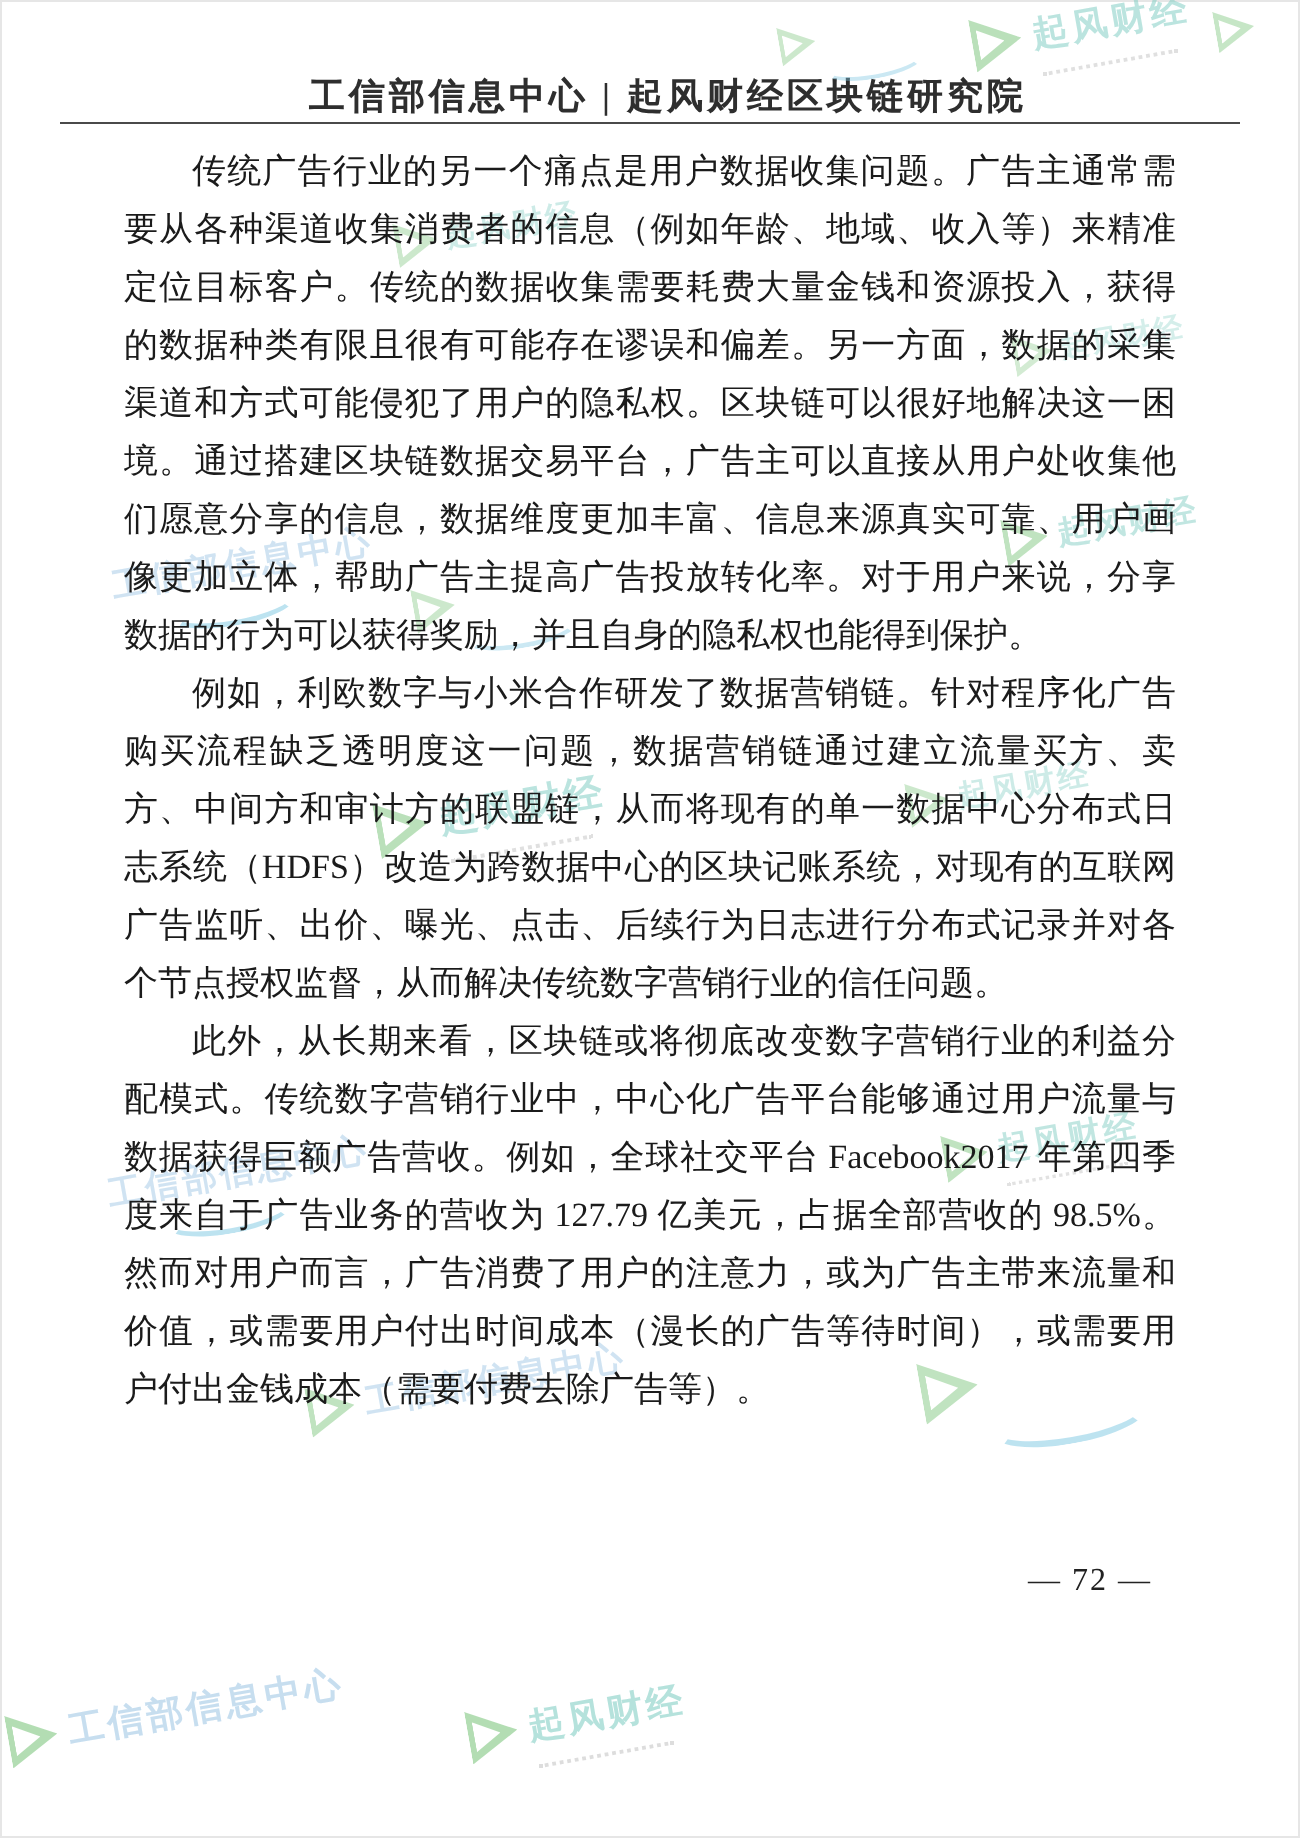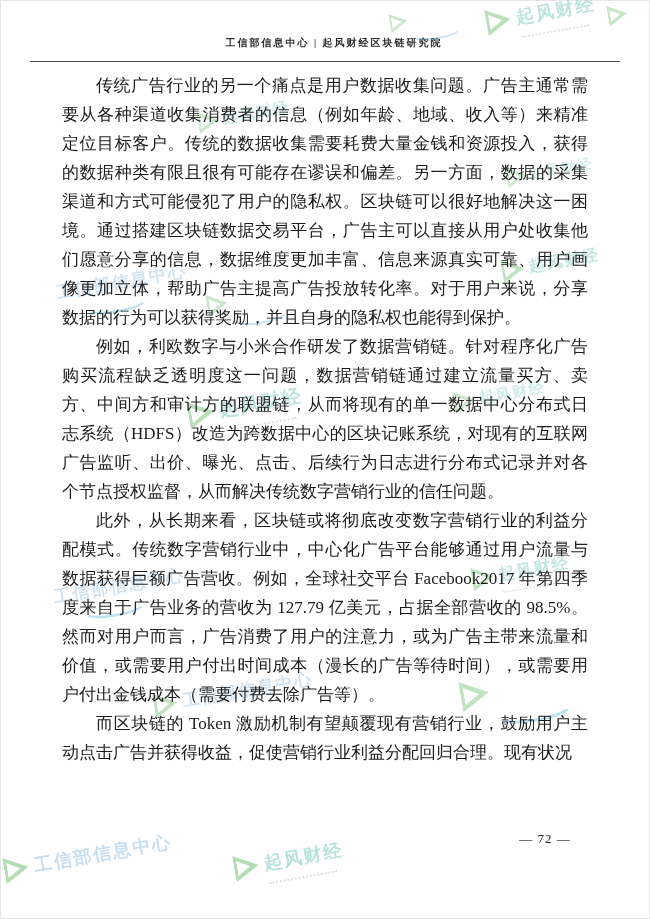--- a/index.html
+++ b/index.html
@@ -7,38 +7,38 @@
     position:relative;
     width:650px;height:919px;
     background:#ffffff;
     overflow:hidden;
     box-shadow:inset 0 0 0 1px #e6e6e6;
     font-family:"Liberation Serif","DejaVu Serif",serif;
   }
   
   .hdr{position:absolute;top:36px;left:0;width:100%;text-align:center;}
   .hdr-title{
-    font-size:10px;font-weight:bold;color:#2e2e2e;letter-spacing:2px;margin-left:18px;
+    font-size:18px;font-weight:bold;color:#2e2e2e;letter-spacing:2px;margin-left:18px;
   }
   .rule{
     position:absolute;top:61px;left:30px;right:30px;
     border-top:1.6px solid #4a4a4a;
   }
   
   .body{
     position:absolute;top:71px;left:62px;width:526px;
     font-size:17px;line-height:29px;color:#1b1b1b;
     text-align:justify;text-justify:inter-ideograph;
     z-index:2;
   }
   .body p{margin:0;text-indent:2em;}
   
   .pageno{
-    position:absolute;top:831px;left:498px;width:94px;
-    text-align:center;font-size:13px;color:#222;letter-spacing:1px;z-index:2;
+    position:absolute;top:782px;left:498px;width:94px;
+    text-align:center;font-size:16px;color:#222;letter-spacing:1px;z-index:2;
   }
   
   .wm-layer{position:absolute;inset:0;z-index:1;pointer-events:none;}
   .wm{
     position:absolute;display:flex;flex-direction:column;
     transform-origin:left top;pointer-events:none;
   }
   .wm-row{display:flex;align-items:center;gap:6px;}
   .wm-logo{position:relative;width:26px;height:28px;flex:0 0 auto;}
   .wm-logo i{
@@ -204,18 +204,17 @@
   <header class="hdr">
     <div class="hdr-title">工信部信息中心 | 起风财经区块链研究院</div>
   </header>
 
   <div class="rule"></div>
 
   <main class="body">
     <p>传统广告行业的另一个痛点是用户数据收集问题。广告主通常需要从各种渠道收集消费者的信息（例如年龄、地域、收入等）来精准定位目标客户。传统的数据收集需要耗费大量金钱和资源投入，获得的数据种类有限且很有可能存在谬误和偏差。另一方面，数据的采集渠道和方式可能侵犯了用户的隐私权。区块链可以很好地解决这一困境。通过搭建区块链数据交易平台，广告主可以直接从用户处收集他们愿意分享的信息，数据维度更加丰富、信息来源真实可靠、用户画像更加立体，帮助广告主提高广告投放转化率。对于用户来说，分享数据的行为可以获得奖励，并且自身的隐私权也能得到保护。</p>
     <p>例如，利欧数字与小米合作研发了数据营销链。针对程序化广告购买流程缺乏透明度这一问题，数据营销链通过建立流量买方、卖方、中间方和审计方的联盟链，从而将现有的单一数据中心分布式日志系统（HDFS）改造为跨数据中心的区块记账系统，对现有的互联网广告监听、出价、曝光、点击、后续行为日志进行分布式记录并对各个节点授权监督，从而解决传统数字营销行业的信任问题。</p>
     <p>此外，从长期来看，区块链或将彻底改变数字营销行业的利益分配模式。传统数字营销行业中，中心化广告平台能够通过用户流量与数据获得巨额广告营收。例如，全球社交平台 Facebook2017 年第四季度来自于广告业务的营收为 127.79 亿美元，占据全部营收的 98.5%。然而对用户而言，广告消费了用户的注意力，或为广告主带来流量和价值，或需要用户付出时间成本（漫长的广告等待时间），或需要用户付出金钱成本（需要付费去除广告等）。</p>
-    <p>而区块链的 Token 激励机制有望颠覆现有营销行业，鼓励用户主动点击广告并获得收益，促使营销行业利益分配回归合理。现有状况</p>
   </main>
 
   <div class="pageno">— 72 —</div>
 
 </div>
 
 </body></html>

